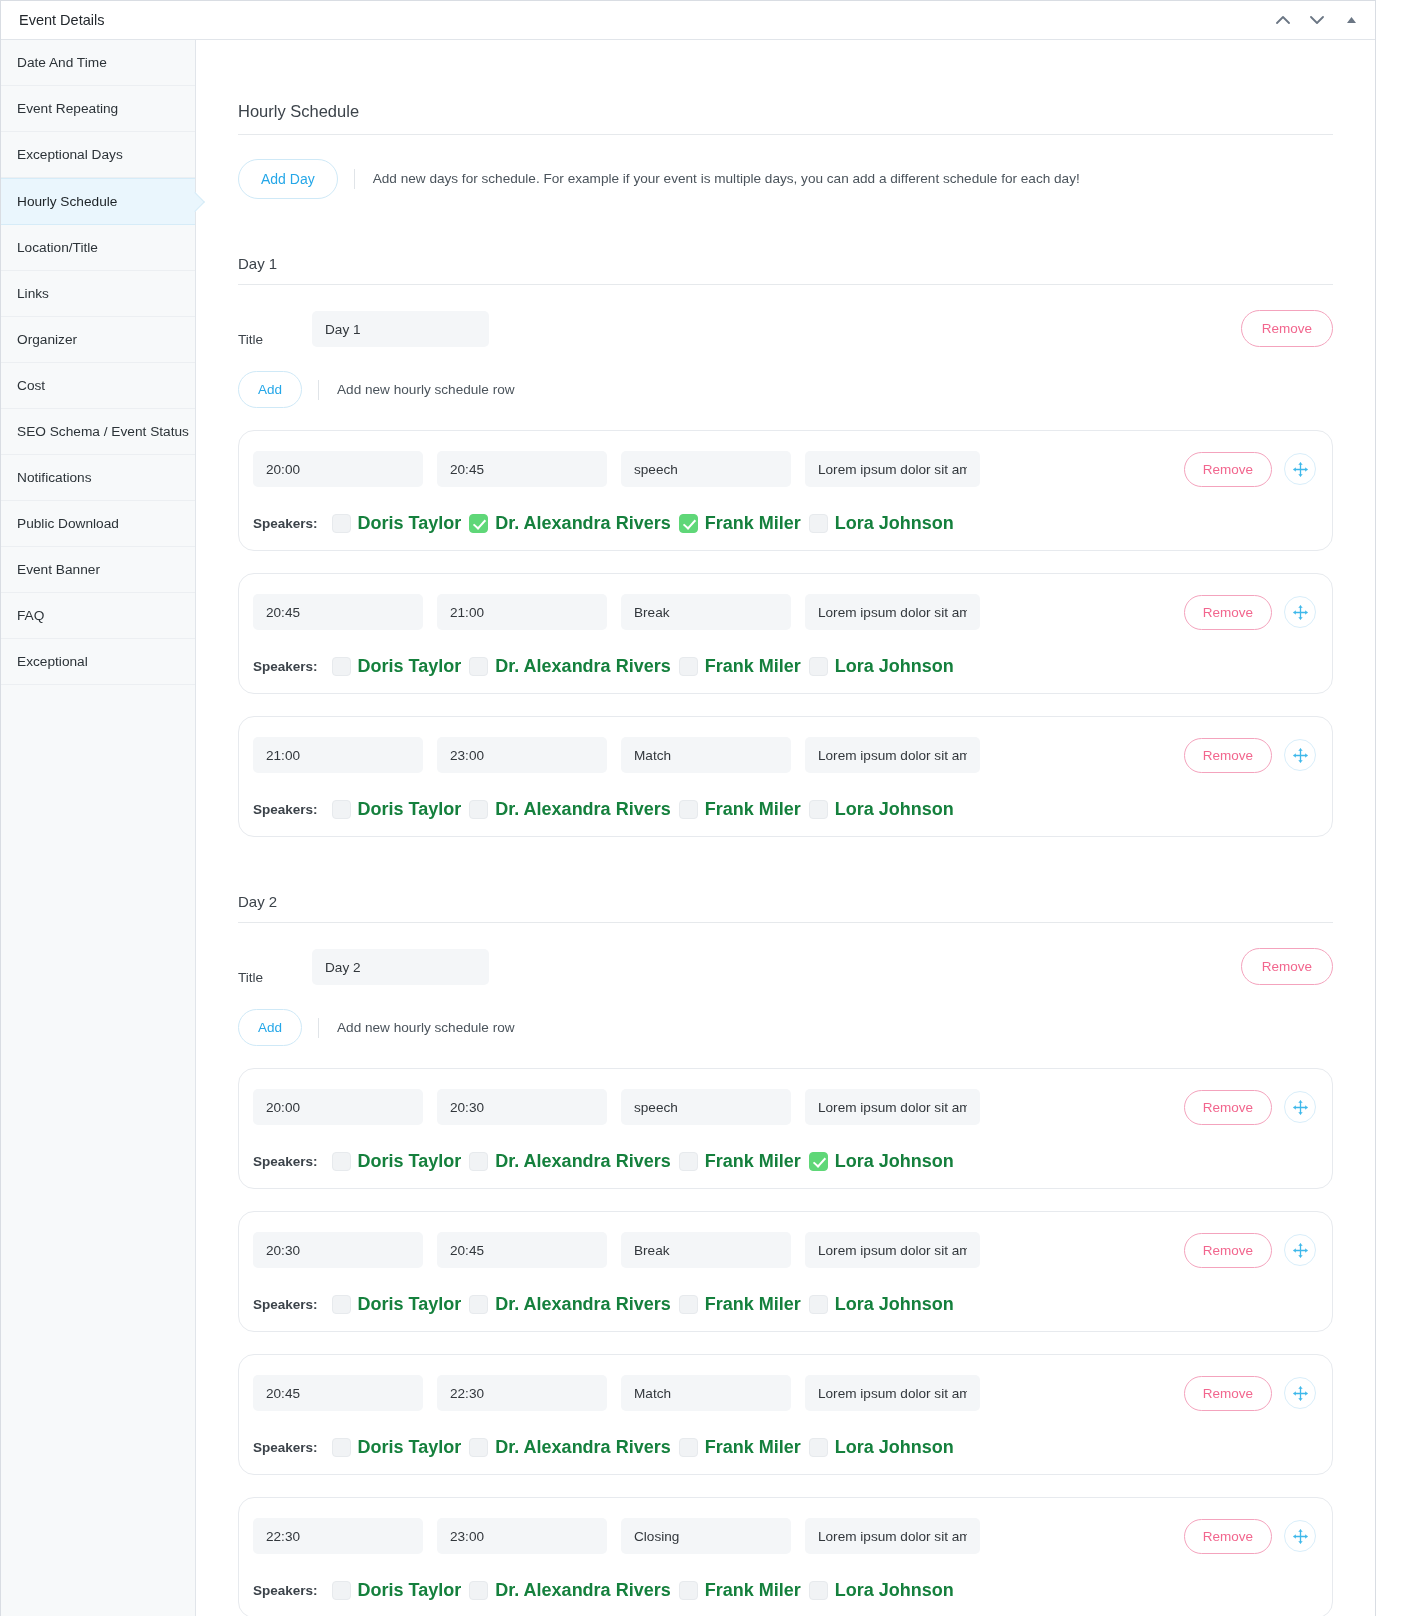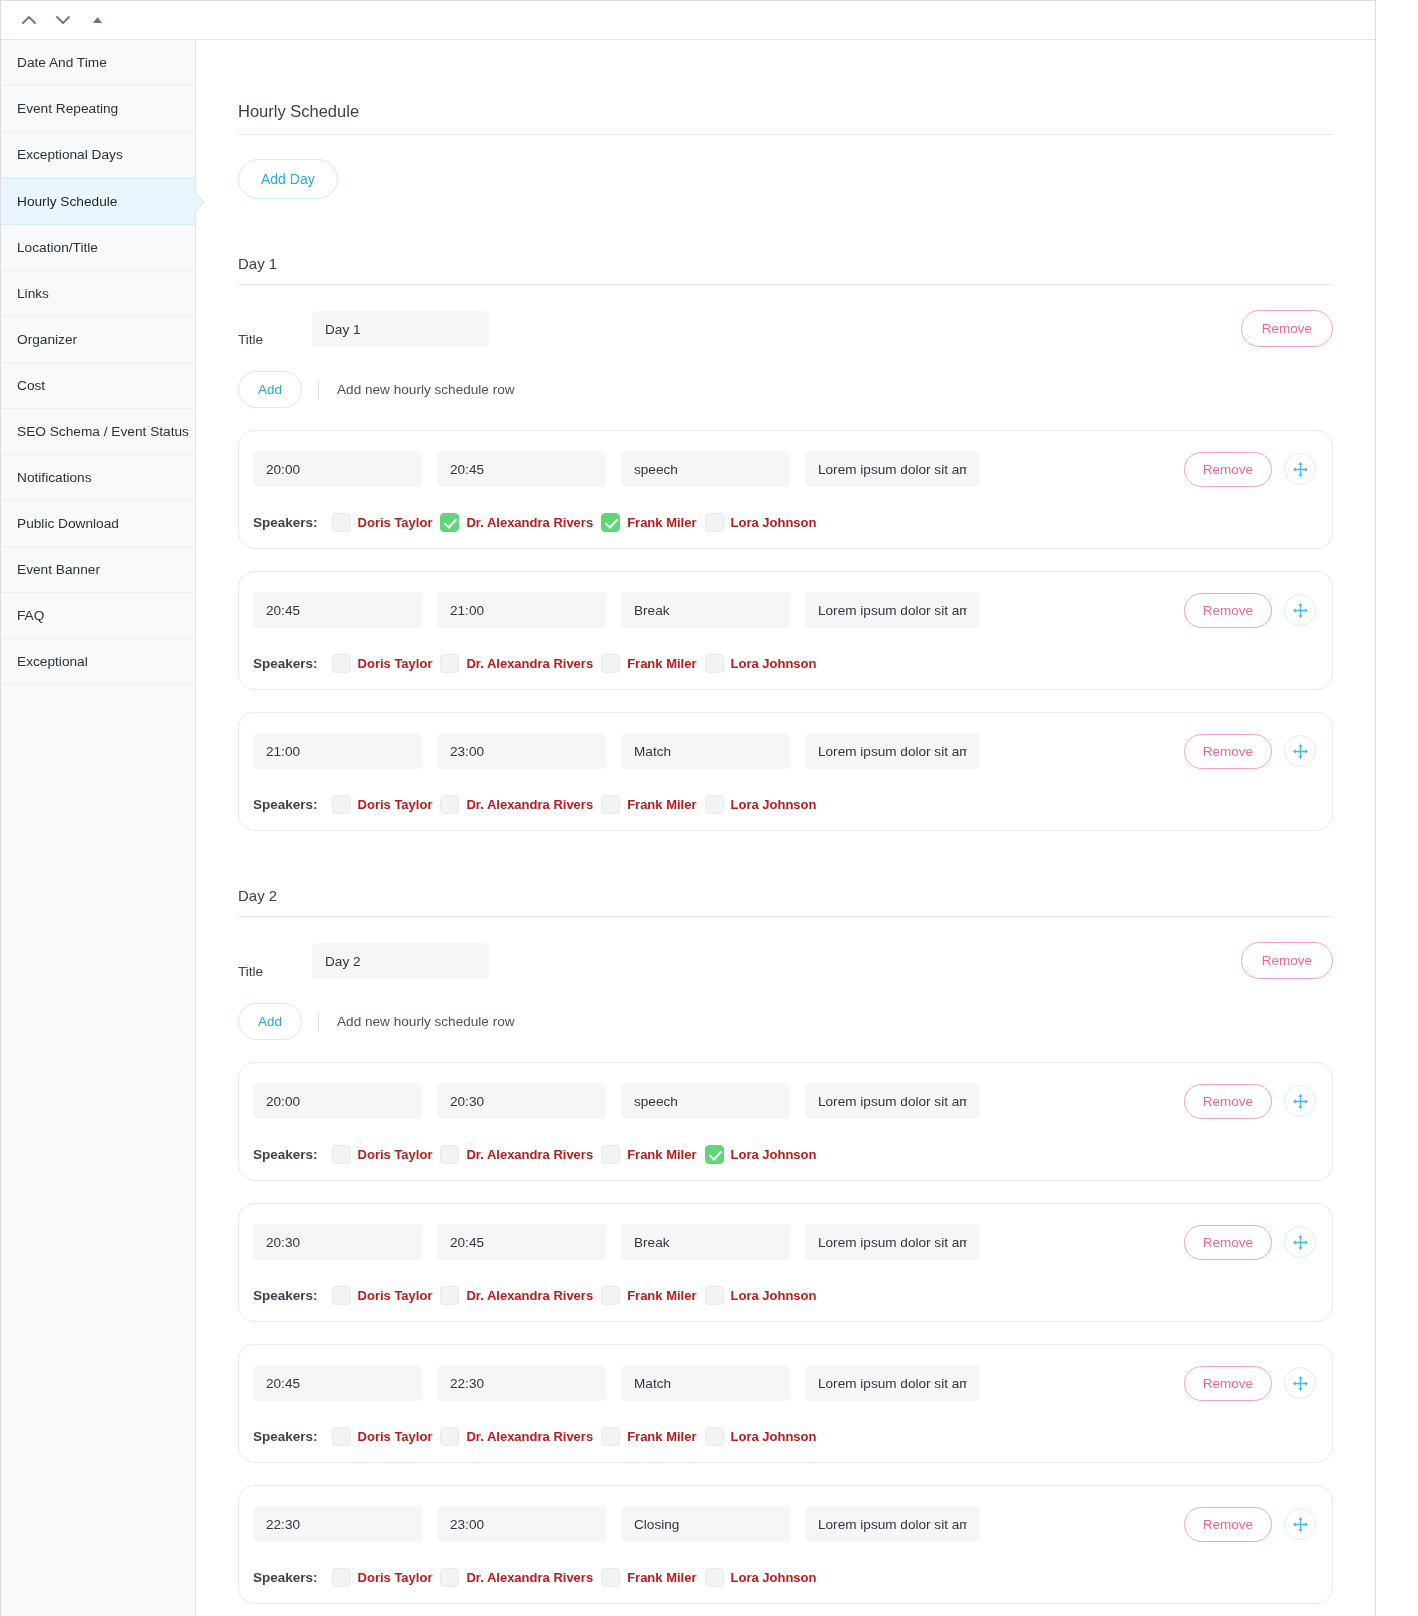--- a/index.html
+++ b/index.html
@@ -239,31 +239,32 @@
   .cb.on::after {
     content: "";
     position: absolute;
     left: 6px; top: 2px;
     width: 5px; height: 10px;
     border: solid #fff;
     border-width: 0 2.2px 2.2px 0;
     transform: rotate(42deg);
   }
   .spk-name {
-    font-size: 13px;
-    color: #b91c1c;
+    font-size: 18px;
+    color: #15803d;
     white-space: nowrap;
   }
 </style>
 </head>
 <body>
 
 <div class="window">
 
   <div class="titlebar">
+    <div class="titlebar-title">Event Details</div>
     <div class="titlebar-controls">
       <div class="tb-btn">
         <svg width="14" height="10" viewBox="0 0 14 10">
             <path d="M1 8 L7 2 L13 8" fill="none" stroke="#6b7684" stroke-width="1.8" stroke-linecap="round" stroke-linejoin="round"></path>
           </svg>
       </div>
       <div class="tb-btn">
         <svg width="14" height="10" viewBox="0 0 14 10">
             <path d="M1 2 L7 8 L13 2" fill="none" stroke="#6b7684" stroke-width="1.8" stroke-linecap="round" stroke-linejoin="round"></path>
           </svg>
@@ -293,20 +294,21 @@
         <div class="side-item"><span>Event Banner</span></div>
         <div class="side-item"><span>FAQ</span></div>
         <div class="side-item"><span>Exceptional</span></div>
       </nav>
 
     <div class="main">
       <div class="section-title">Hourly Schedule</div>
 
       <div class="add-row">
         <div class="pill pill-add-day">Add Day</div>
+        <div class="add-hint">Add new days for schedule. For example if your event is multiple days, you can add a different schedule for each day!</div>
       </div>
 
       <div id="days-host">
           <div class="day-header">Day 1</div>
           <div class="title-line">
             <div class="title-label">Title</div>
             <input class="field field-title" value="Day 1" style="">
             <div class="spacer"></div>
             <div class="pill pill-remove">Remove</div>
           </div>

